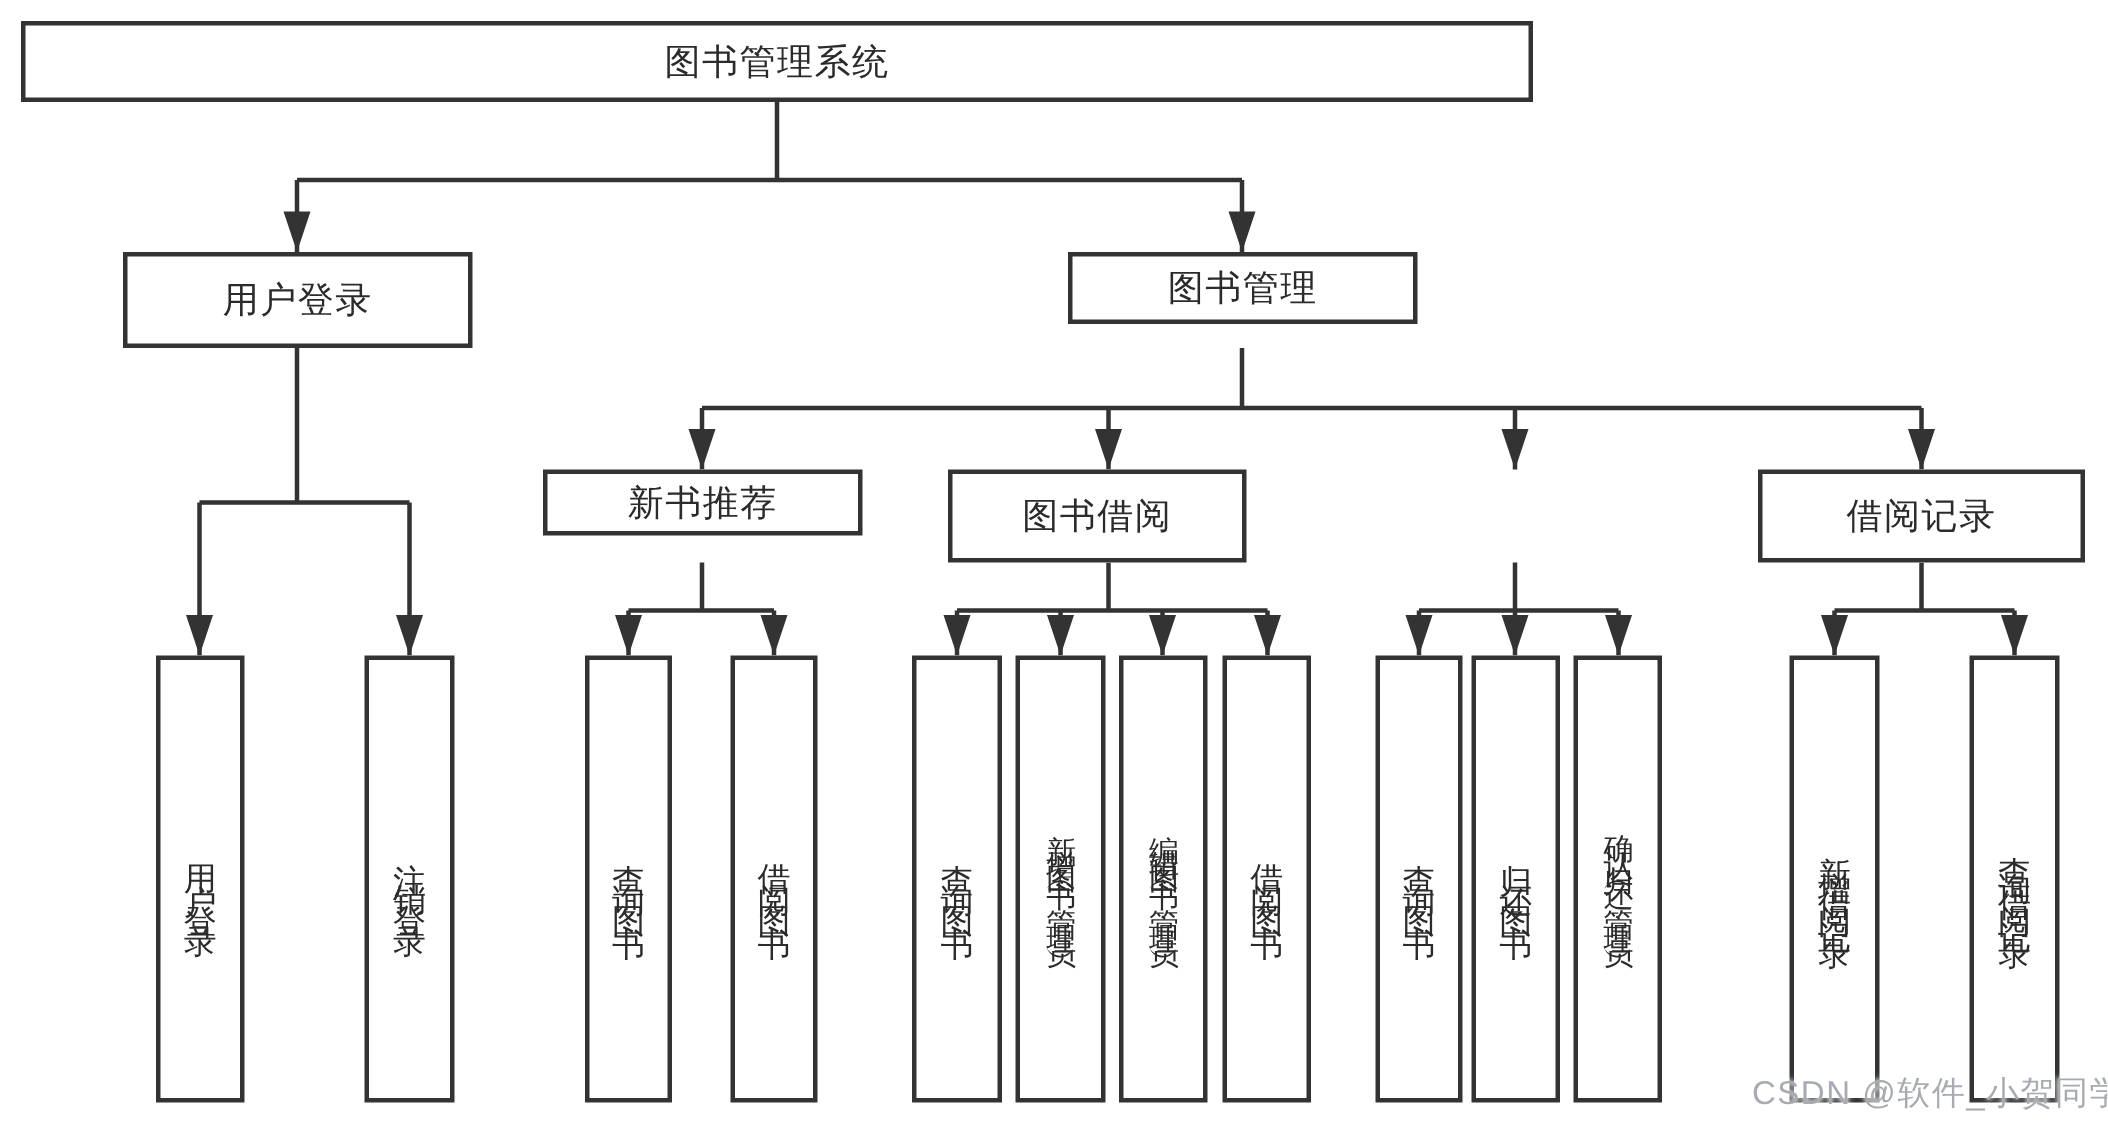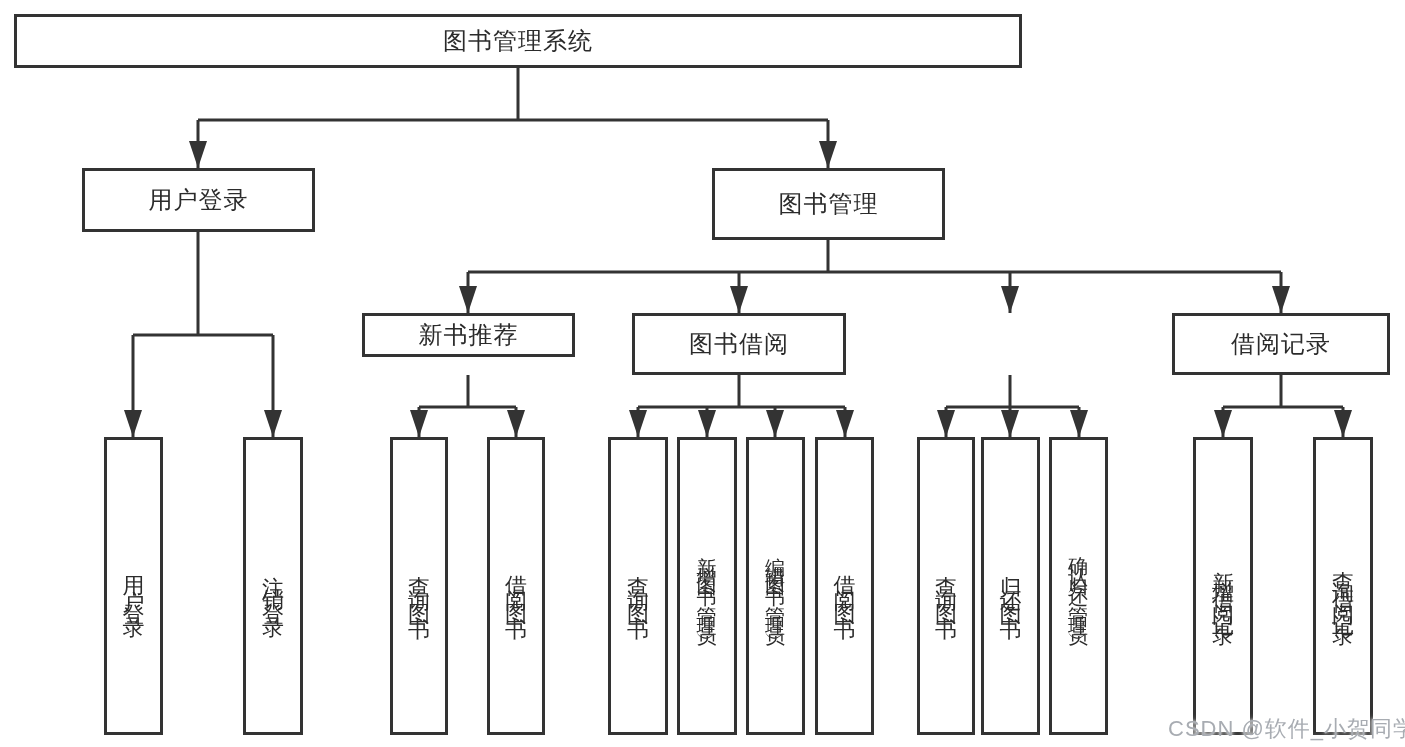--- a/index.html
+++ b/index.html
@@ -70,24 +70,24 @@
     <polygon points="937,410 955,410 946,437"></polygon>
     <polygon points="1001,410 1019,410 1010,437"></polygon>
     <polygon points="1070,410 1088,410 1079,437"></polygon>
     <polygon points="1214,410 1232,410 1223,437"></polygon>
     <polygon points="1334,410 1352,410 1343,437"></polygon>
   </svg>
 
   <div class="node h" style="left:14px;top:14px;width:1008px;height:54px;">图书管理系统</div>
 
   <div class="node h" style="left:82px;top:168px;width:233px;height:64px;">用户登录</div>
-  <div class="node h" style="left:712px;top:168px;width:233px;height:72px;">图书管理</div>
+  <div class="node h" style="left:712px;top:168px;width:233px;height:48px;">图书管理</div>
 
   <div class="node h" style="left:362px;top:313px;width:213px;height:44px;">新书推荐</div>
-  <div class="node h" style="left:632px;top:313px;width:214px;height:62px;">图书借阅</div>
+  <div class="node h" style="left:632px;top:313px;width:199px;height:62px;">图书借阅</div>
   <div class="node h" style="left:1172px;top:313px;width:218px;height:62px;font-family:Liberation Mono, monospace;">借阅记录</div>
 
   <div class="node v" style="left:104px;width:59px;">
     <span>用户登录</span>
   </div>
   <div class="node v" style="left:243px;width:60px;">
     <span>注销登录</span>
   </div>
 
   <div class="node v" style="left:390px;width:58px;">

